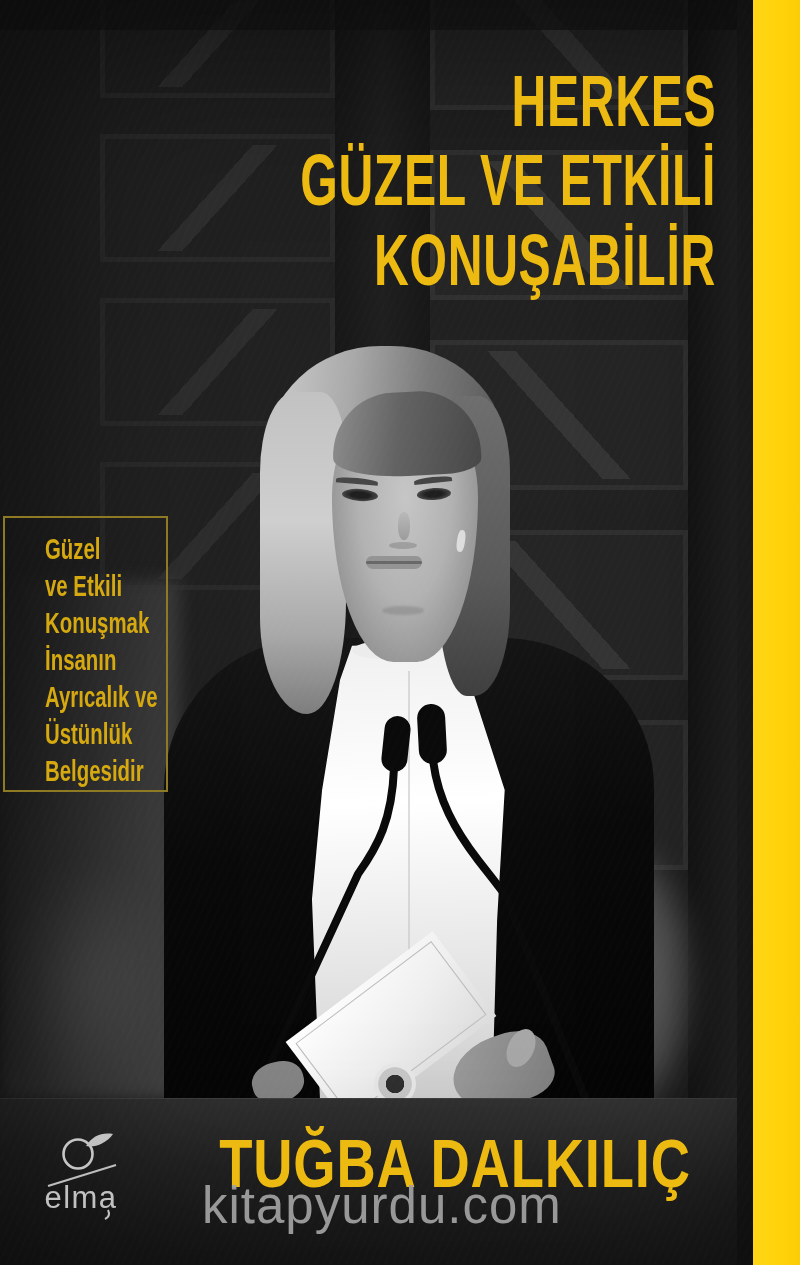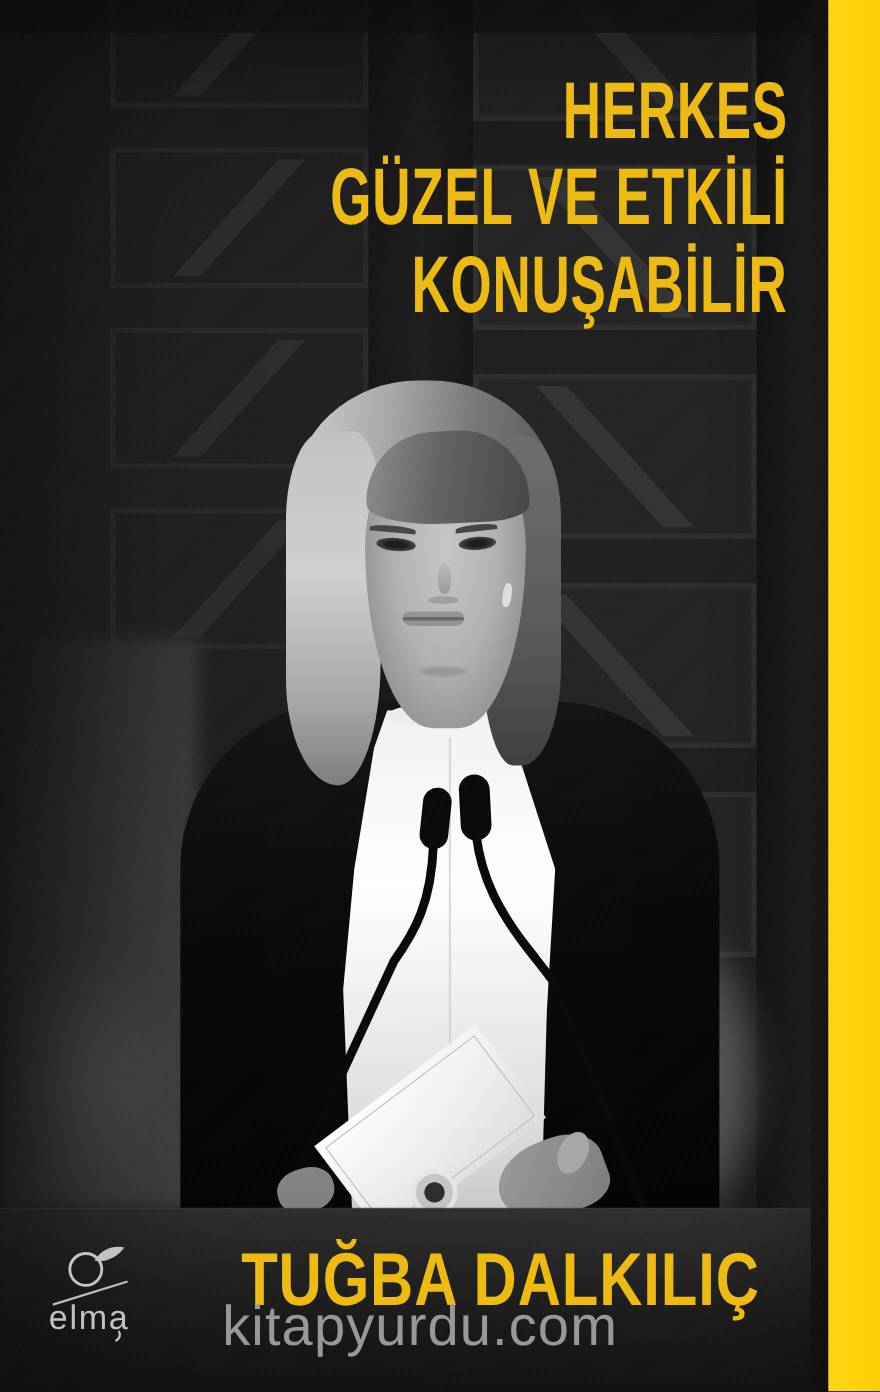--- a/index.html
+++ b/index.html
@@ -184,20 +184,31 @@
   <div class="earring"></div>
 
   <div class="podium"></div>
   <div class="vignette"></div>
   <div class="grain"></div>
 
   <div class="title-line t1">HERKES</div>
   <div class="title-line t2">GÜZEL VE ETKİLİ</div>
   <div class="title-line t3">KONUŞABİLİR</div>
 
+  <div class="quote-box">
+    <div class="quote-text">
+      <div>Güzel</div>
+      <div>ve Etkili</div>
+      <div>Konuşmak</div>
+      <div>İnsanın</div>
+      <div>Ayrıcalık ve</div>
+      <div>Üstünlük</div>
+      <div>Belgesidir</div>
+    </div>
+  </div>
 
   <div class="author">TUĞBA DALKILIÇ</div>
 
   <svg class="elma" viewBox="0 0 130 110">
     <circle cx="48" cy="34" r="14.5" fill="none" stroke="#d8d8d8" stroke-width="2.6"></circle>
     <path d="M56 26 C62 16 72 12 83 14 C76 24 64 28 56 26 Z" fill="#d4d4d4"></path>
     <path d="M18 66 L86 45" stroke="#cfcfcf" stroke-width="2"></path>
     <text x="51" y="88" font-size="31" fill="#d4d4d4" text-anchor="middle" letter-spacing="1.5" font-family="Liberation Sans, sans-serif">elma</text>
     <path d="M78 90 q3 6 -3 9" stroke="#d4d4d4" stroke-width="2" fill="none"></path>
   </svg>

